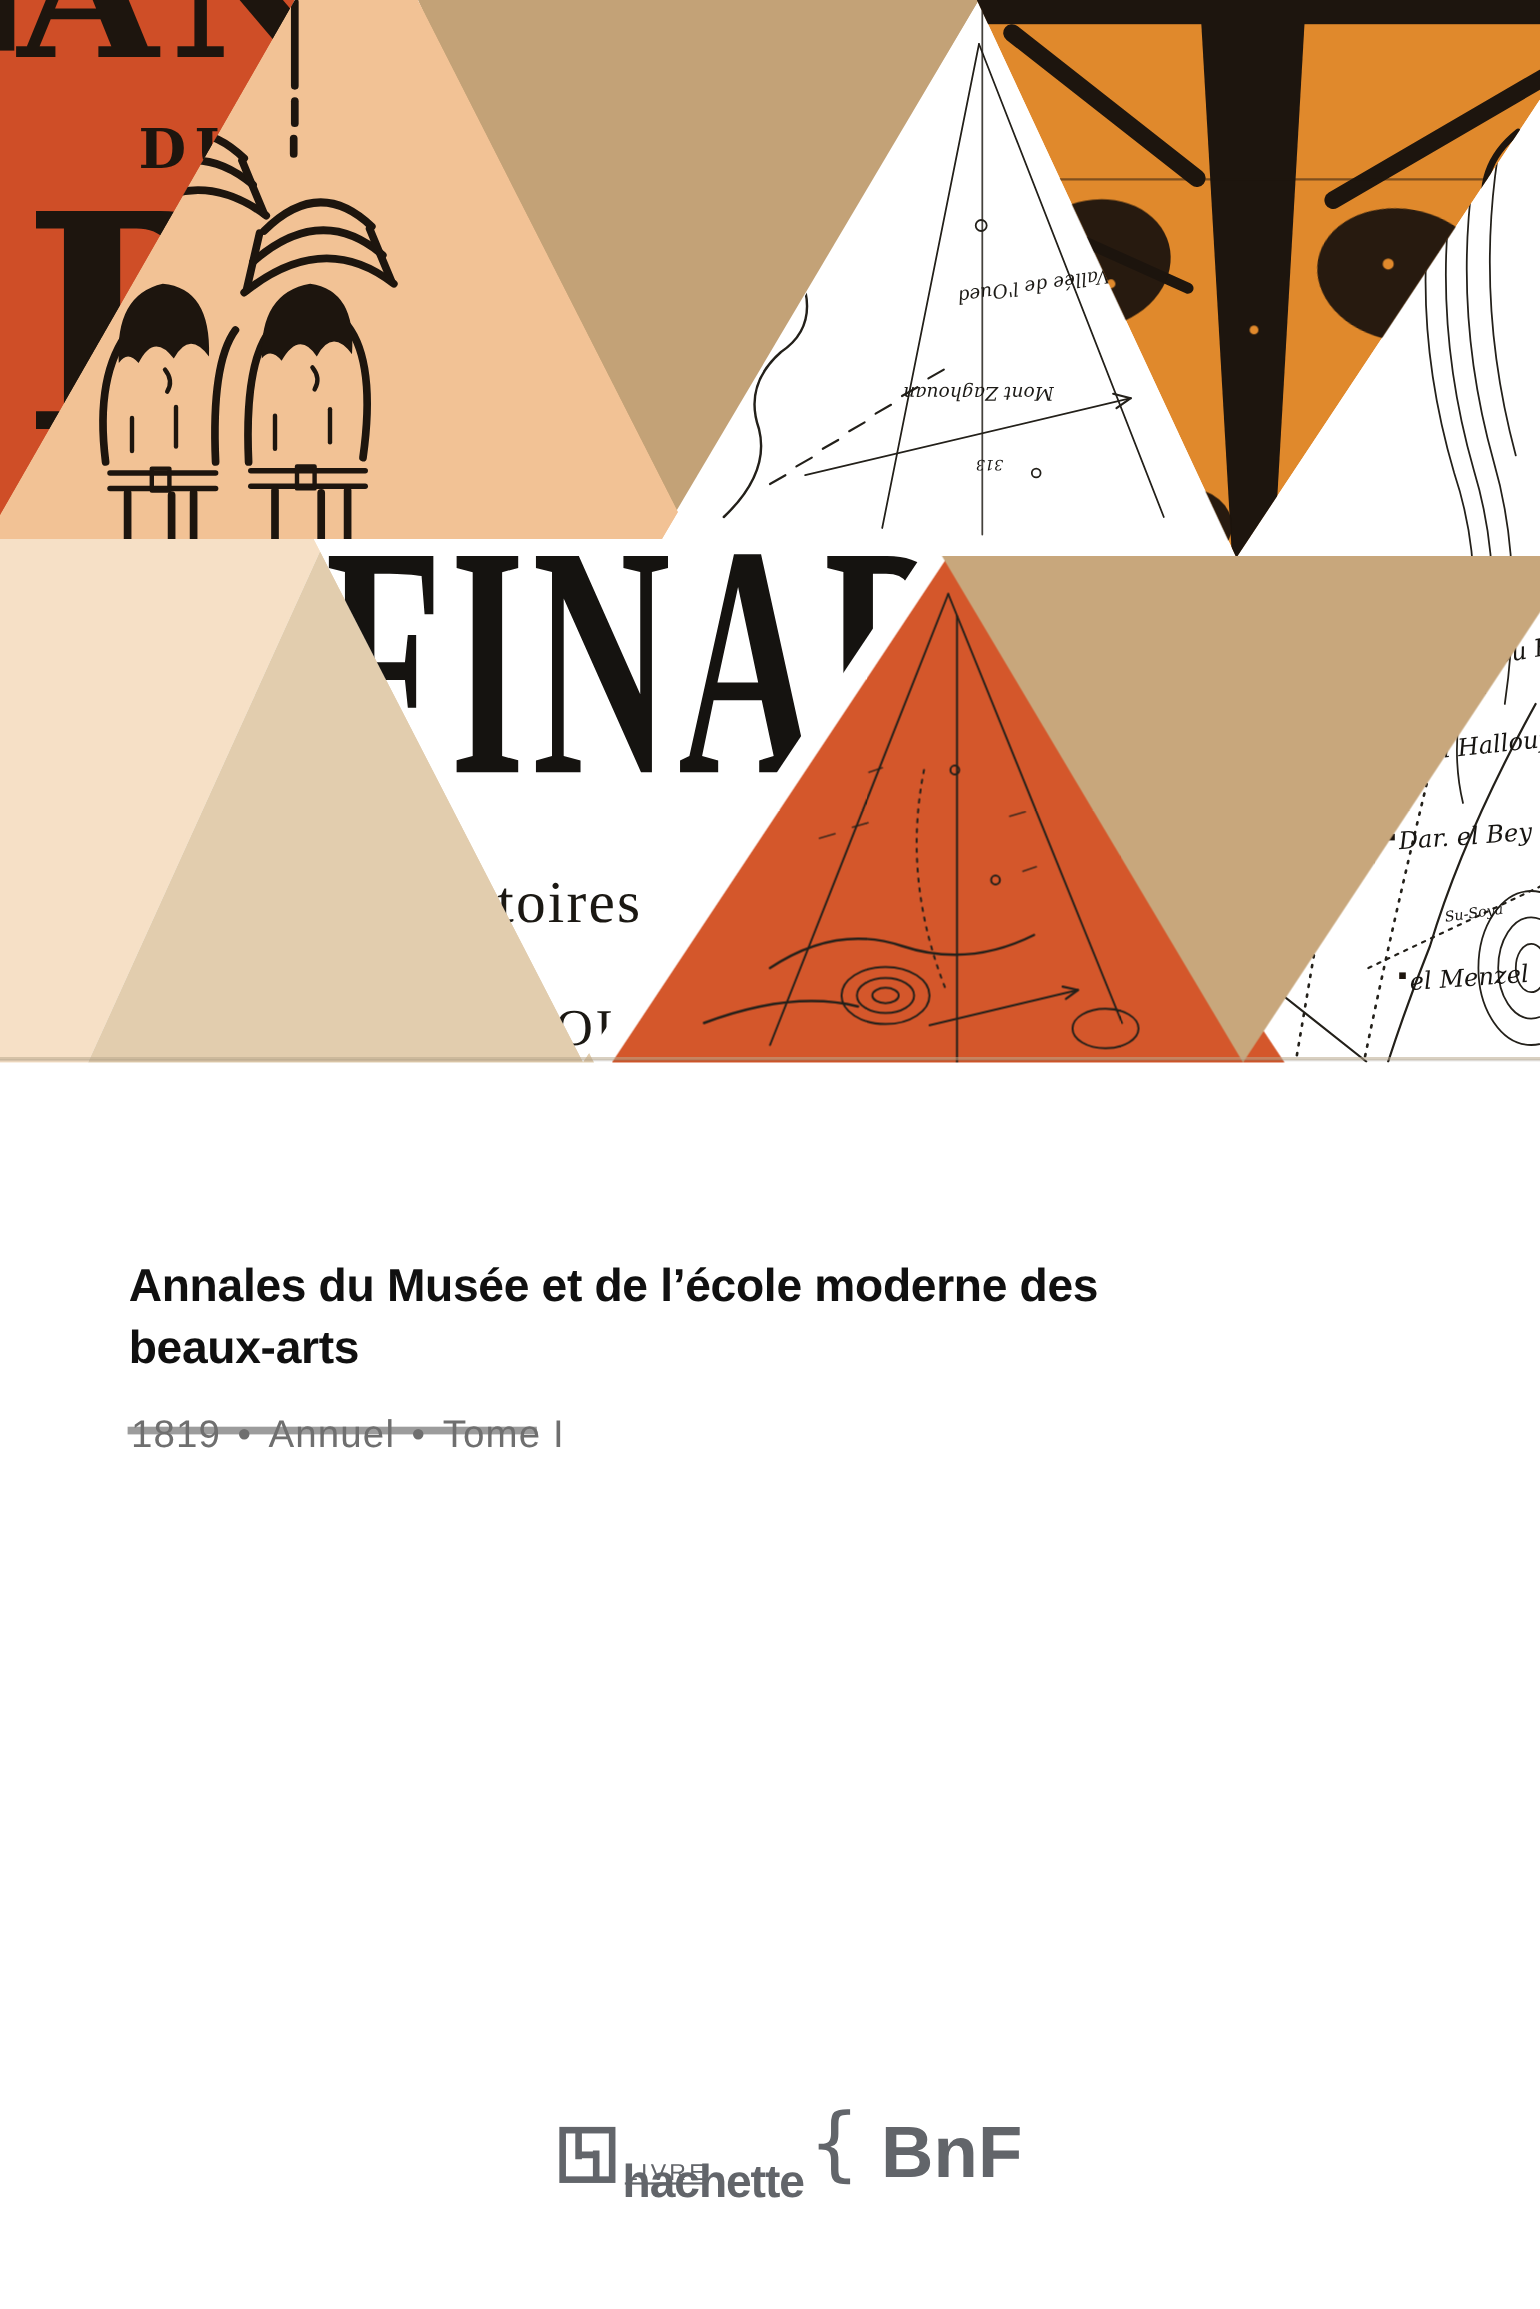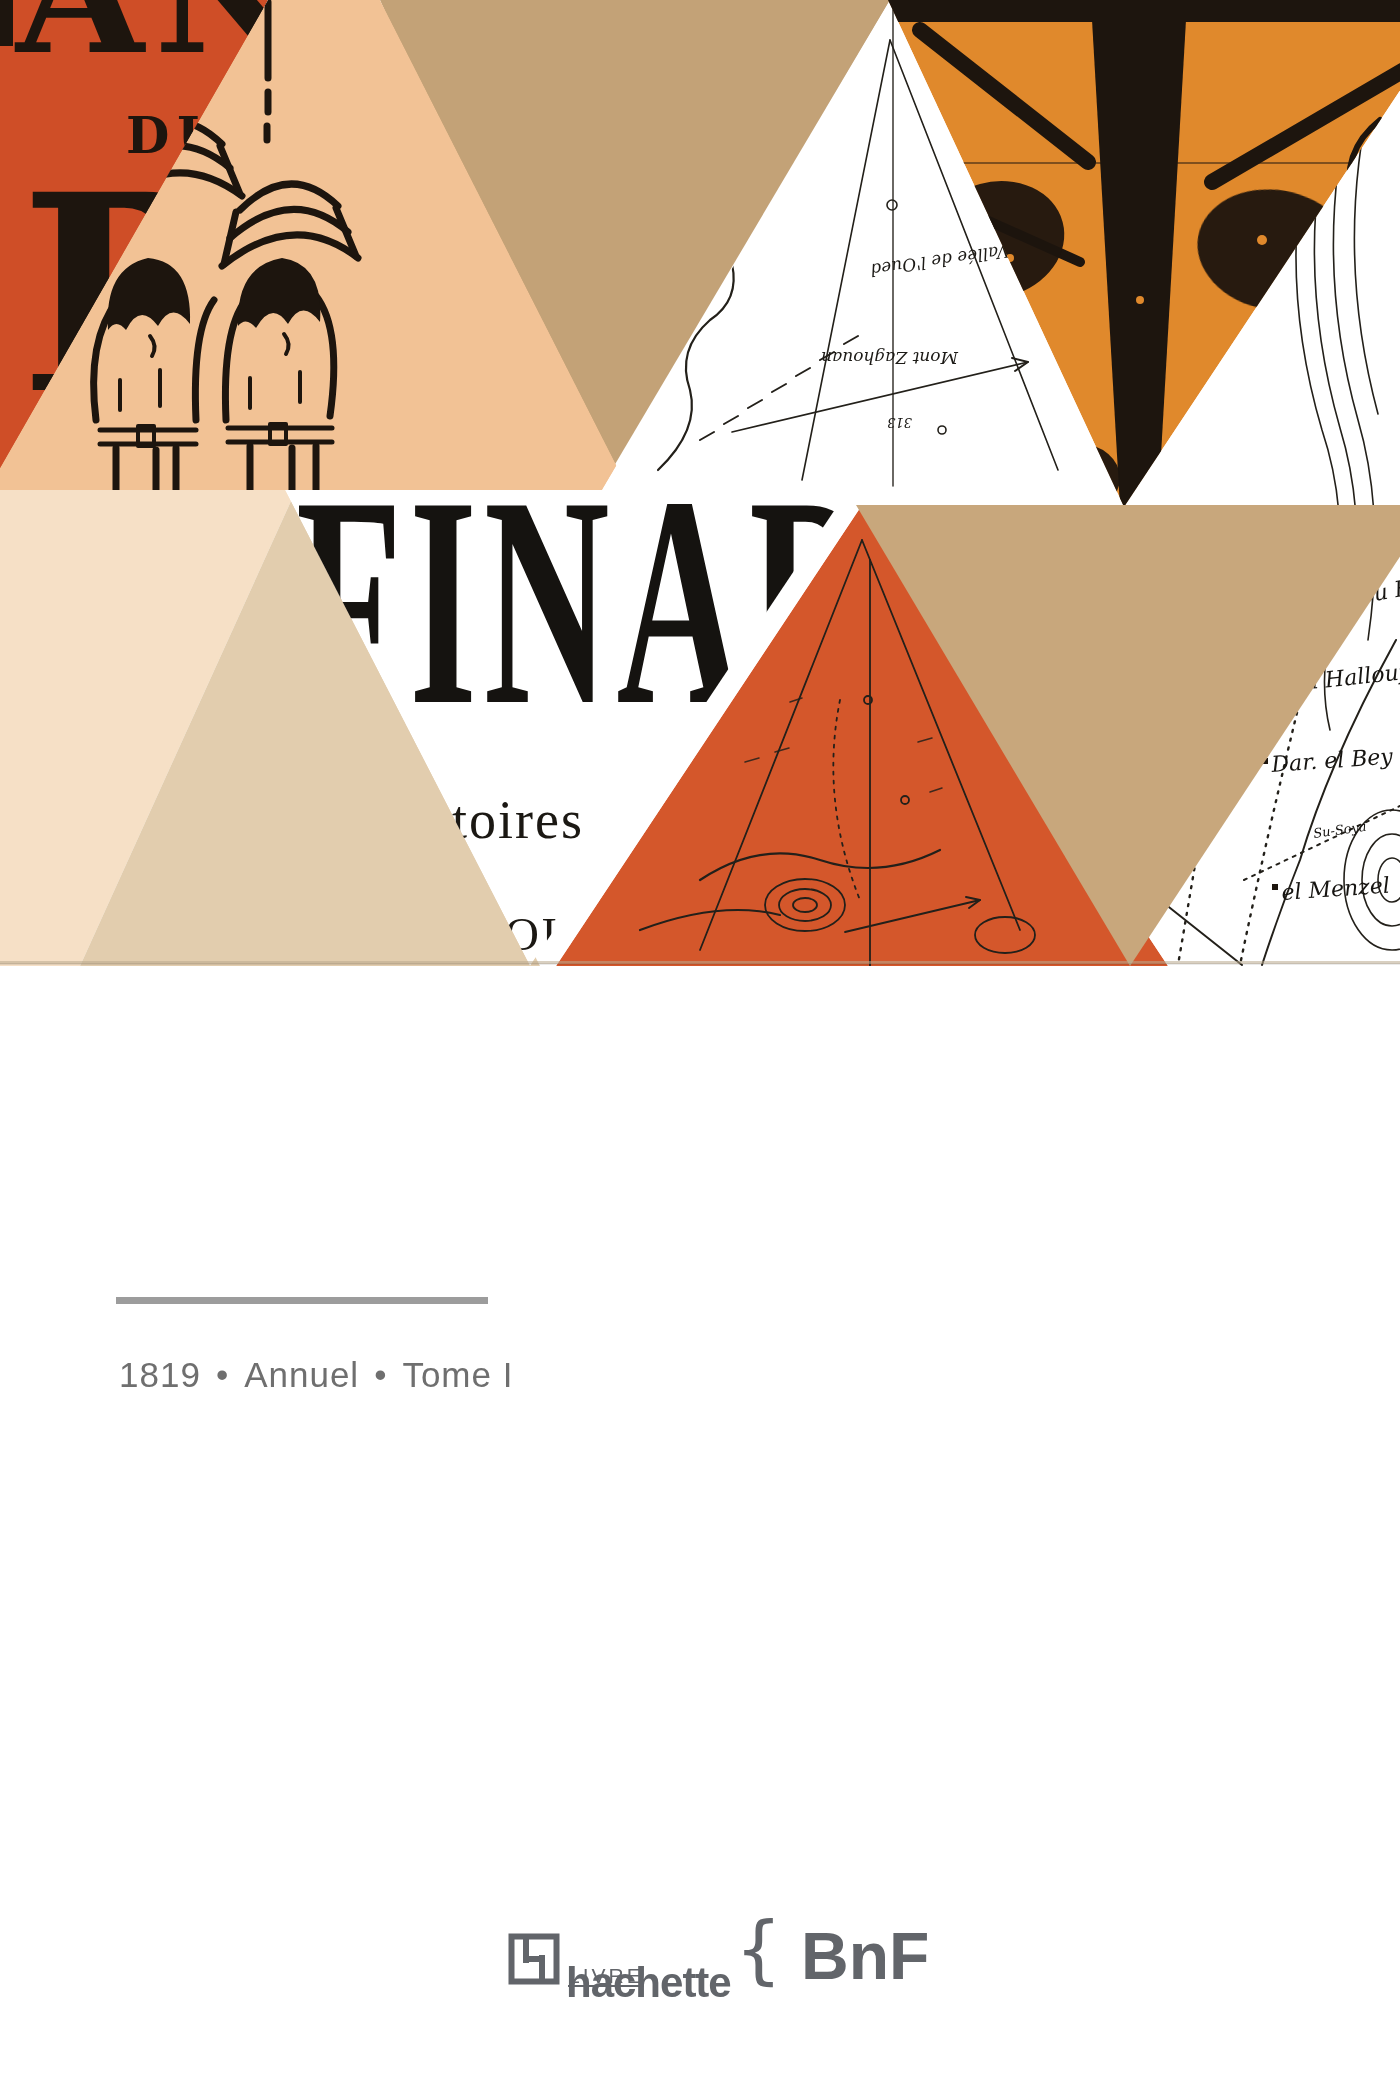--- a/index.html
+++ b/index.html
@@ -20,21 +20,21 @@
   .map-label-sm{font-family:"DejaVu Serif",serif;font-style:italic;font-size:13px;fill:#161411;}
 
   .ink{stroke:var(--ink);fill:none;stroke-linecap:round;stroke-linejoin:round;}
   .fill-ink{fill:var(--ink);stroke:none;}
   .thin{stroke:#23201a;fill:none;stroke-linecap:round;stroke-linejoin:round;}
 
   
   .page-title{position:absolute;left:117px;top:1141px;width:1060px;
       font-weight:700;font-size:42px;line-height:56px;color:var(--title,#101010);letter-spacing:-0.3px;}
   .title-rule{position:absolute;left:116px;top:1297px;width:372px;height:7px;background:var(--rule,#9c9c9c);}
-  .meta-line{position:absolute;left:119px;top:1355px;font-size:35px;color:var(--meta,#6f6f6f);letter-spacing:1px;}
+  .meta-line{position:absolute;left:119px;top:1284px;font-size:35px;color:var(--meta,#6f6f6f);letter-spacing:1px;}
   .meta-line .sep{display:inline-block;margin:0 15px;color:var(--meta,#6f6f6f);}
 
   
   .hachette-mark{position:absolute;left:508px;top:1933px;}
   .hachette-word{position:absolute;left:566px;top:1930px;font-weight:700;font-size:42px;line-height:40px;color:var(--logo,#62656a);letter-spacing:-1px;margin-top:33px;}
   .hachette-livre{position:absolute;left:568px;top:1964px;font-weight:400;font-size:21px;color:var(--logo,#62656a);letter-spacing:3px;text-decoration:underline;}
   .bnf-brace{position:absolute;left:735px;top:1912px;font-family:"DejaVu Sans",sans-serif;font-size:74px;line-height:74px;color:var(--logo,#62656a);}
   .bnf-word{position:absolute;left:766px;top:1924px;font-weight:700;font-size:66px;line-height:64px;color:var(--logo,#62656a);letter-spacing:0px;margin-left:35px;}
 </style>
 </head>
@@ -234,20 +234,24 @@
         <path d="M745,762 l14,-4 M775,752 l14,-4 M918,742 l14,-4 M790,702 l12,-4 M930,792 l12,-4" stroke-width="1.5" opacity="0.85"></path>
       </g>
     </g>
 
     <polygon points="856,505 1434,505 1130,966" fill="var(--tan2)"></polygon>
 
     <rect x="0" y="961" width="1400" height="3" fill="#b9a98e" opacity="0.55"></rect>
     <rect x="0" y="963" width="1400" height="2" fill="#000000" opacity="0.08"></rect>
   </svg>
 
+  <div class="page-title">
+    <div>Annales du Musée et de l’école moderne des</div>
+    <div>beaux-arts</div>
+  </div>
 
   <div class="title-rule"></div>
 
   <div class="meta-line">
     <span>1819</span><span class="sep">•</span><span>Annuel</span><span class="sep">•</span><span>Tome I</span>
   </div>
 
   <svg class="hachette-mark" width="52" height="52" viewBox="0 0 52 52">
     <rect x="3.5" y="3.5" width="45" height="45" fill="none" stroke="var(--logo)" stroke-width="6"></rect>
     <path d="M18,6 V30 M18,26 H34 M34,46 V22" fill="none" stroke="var(--logo)" stroke-width="6"></path>

